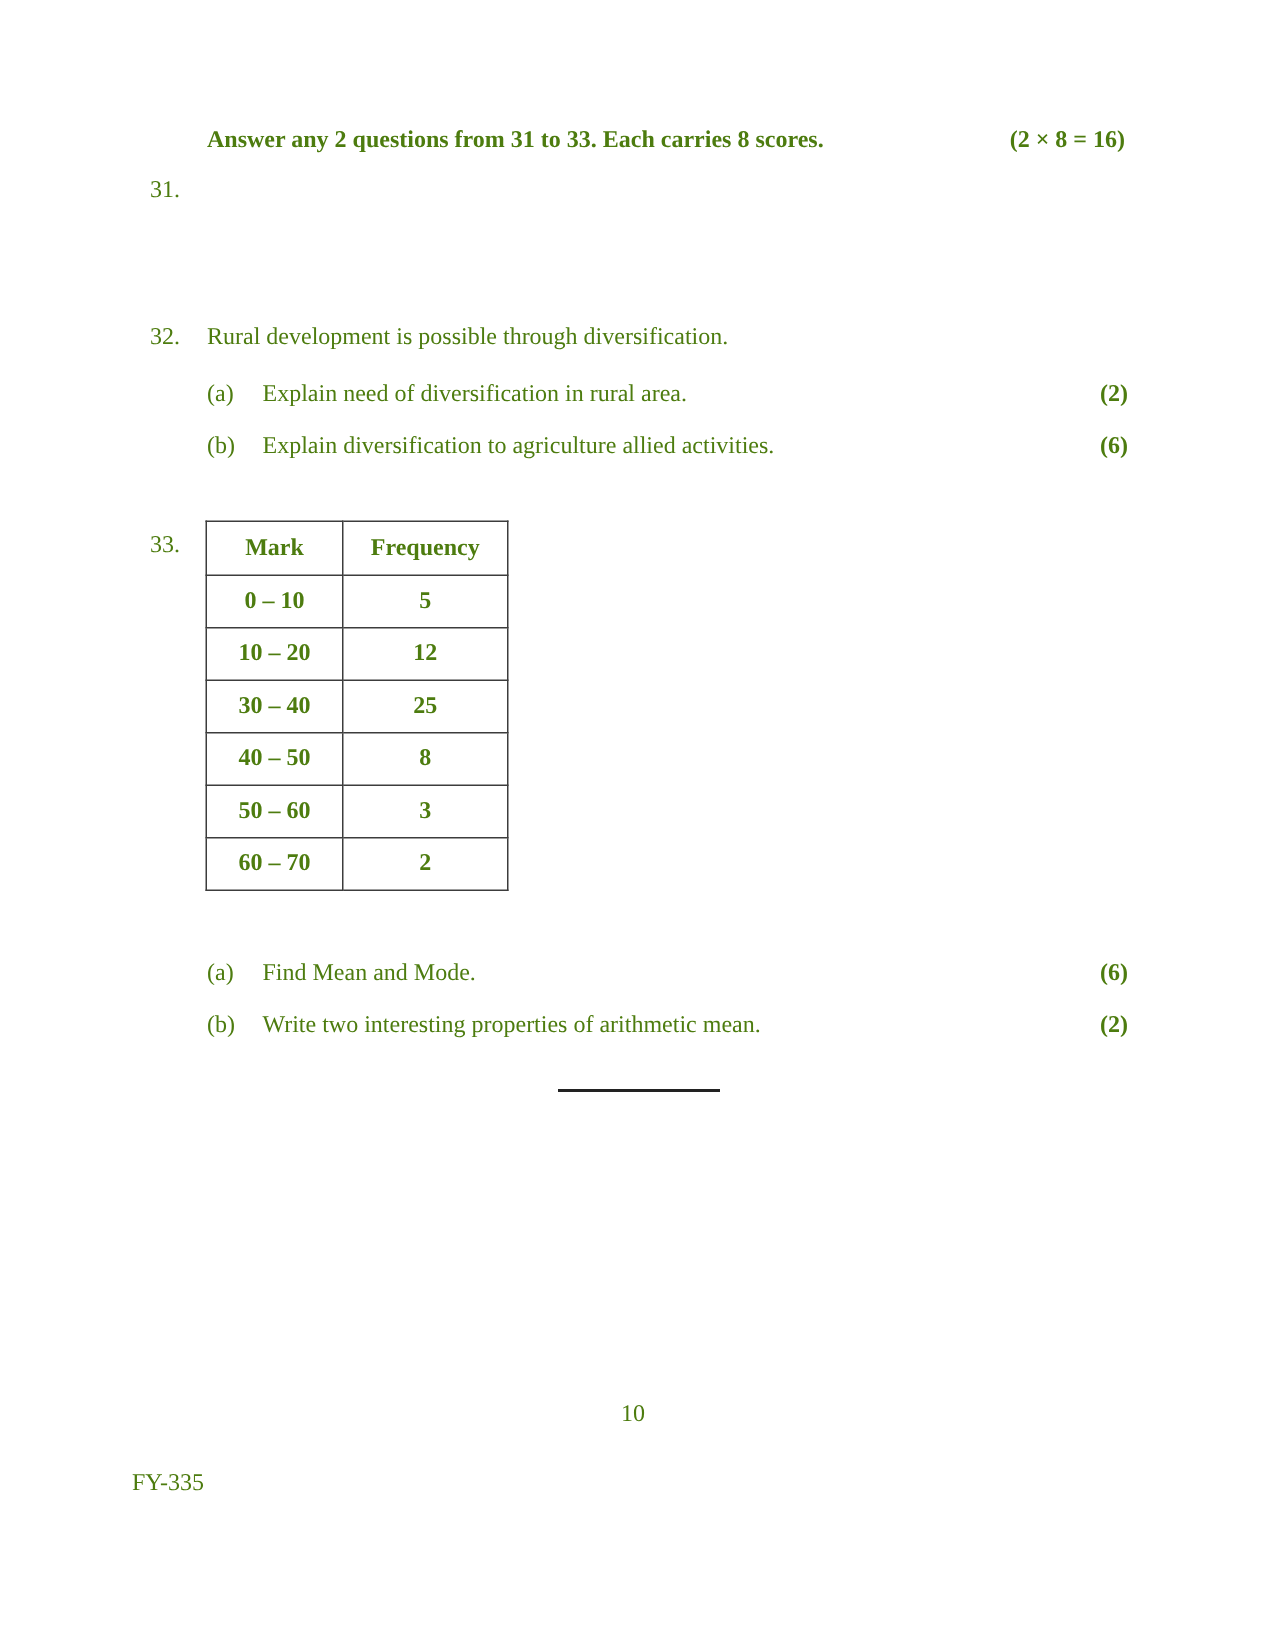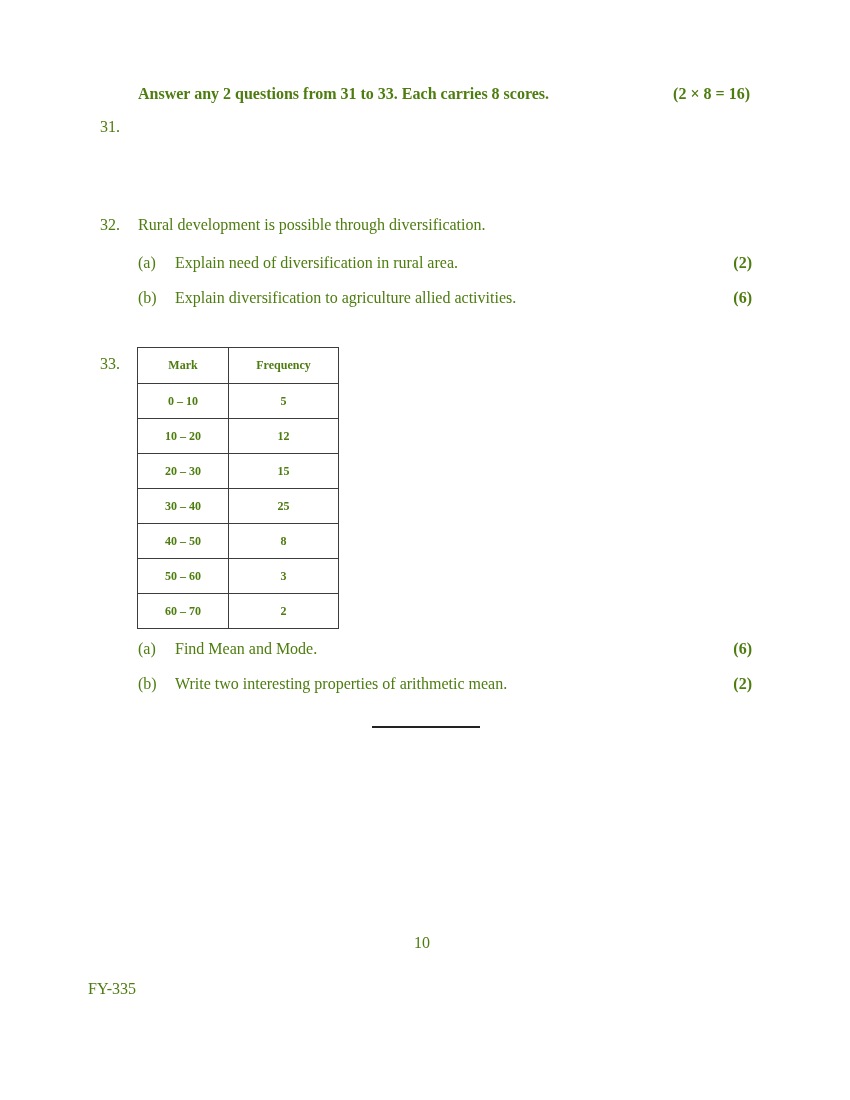--- a/index.html
+++ b/index.html
@@ -54,21 +54,21 @@
   .freq-table {
     position: absolute;
     left: 137px;
     top: 347px;
     border-collapse: collapse;
     text-align: center;
   }
   .freq-table th, .freq-table td {
     border: 1.5px solid #3c3c3c;
     vertical-align: middle;
-    font-size: 12px;
+    font-size: 16px;
   }
   .freq-table th { height: 36px; font-weight: bold; }
   .freq-table td { height: 35px; font-weight: bold; }
   .col-mark { width: 91px; }
   .col-freq { width: 110px; }
   .end-line {
     position: absolute;
     left: 372px;
     top: 726px;
     width: 108px;
@@ -128,24 +128,20 @@
     <tbody>
       <tr>
         <td>0 – 10</td>
         <td>5</td>
       </tr>
       <tr>
         <td>10 – 20</td>
         <td>12</td>
       </tr>
       <tr>
-        <td>20 – 30</td>
-        <td>15</td>
-      </tr>
-      <tr>
         <td>30 – 40</td>
         <td>25</td>
       </tr>
       <tr>
         <td>40 – 50</td>
         <td>8</td>
       </tr>
       <tr>
         <td>50 – 60</td>
         <td>3</td>

